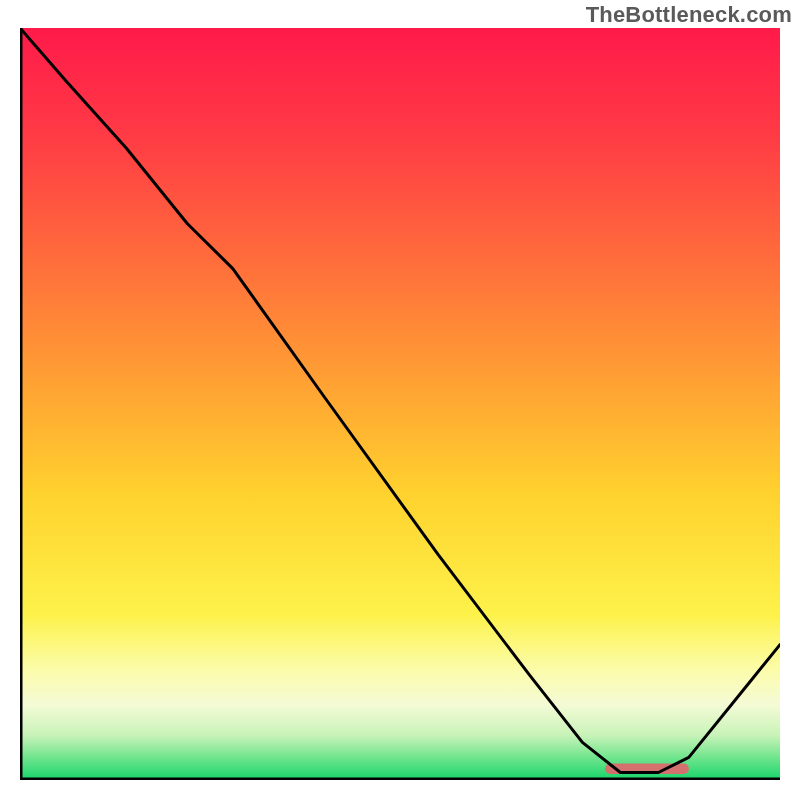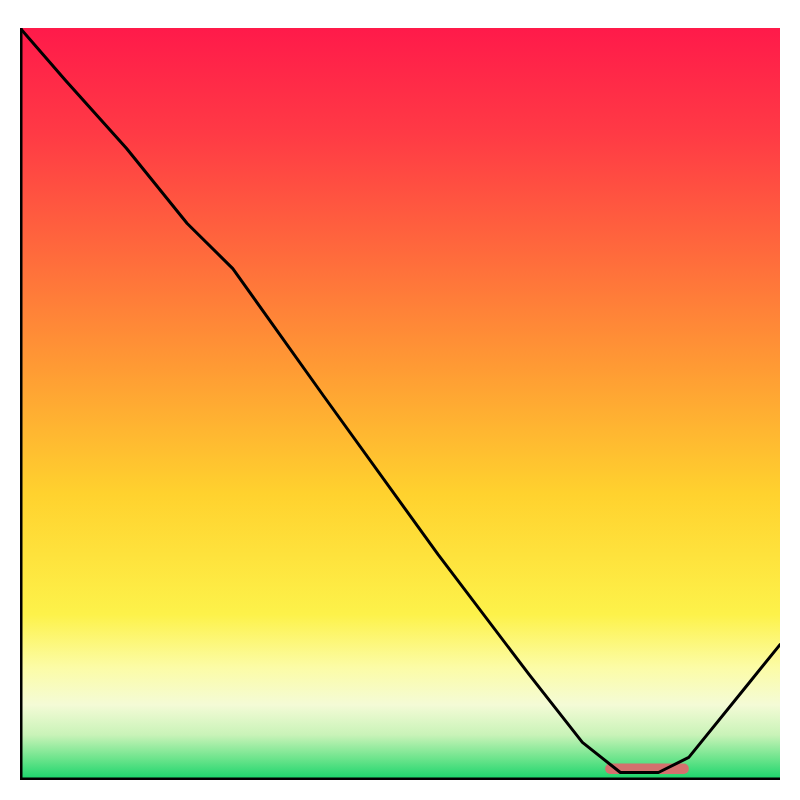--- a/index.html
+++ b/index.html
@@ -37,20 +37,21 @@
   .plot-area svg {
     display: block;
     width: 100%;
     height: 100%;
   }
 </style>
 </head>
 <body>
 
 <div class="container">
+  <div class="watermark">TheBottleneck.com</div>
 
   <div class="plot-area">
     <svg viewBox="0 0 760 752" preserveAspectRatio="none">
       <defs>
         <linearGradient id="bg-grad" x1="0" y1="0" x2="0" y2="1">
         <stop offset="0%" stop-color="#ff1a4a"></stop>
             <stop offset="14%" stop-color="#ff3a45"></stop>
             <stop offset="30%" stop-color="#ff6a3c"></stop>
             <stop offset="45%" stop-color="#ff9a34"></stop>
             <stop offset="62%" stop-color="#ffd22e"></stop>

